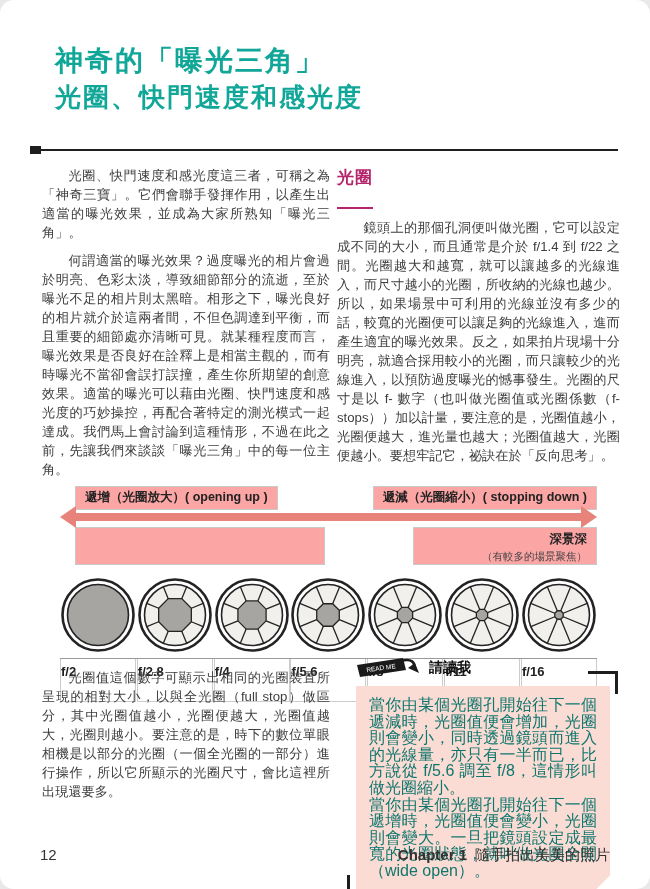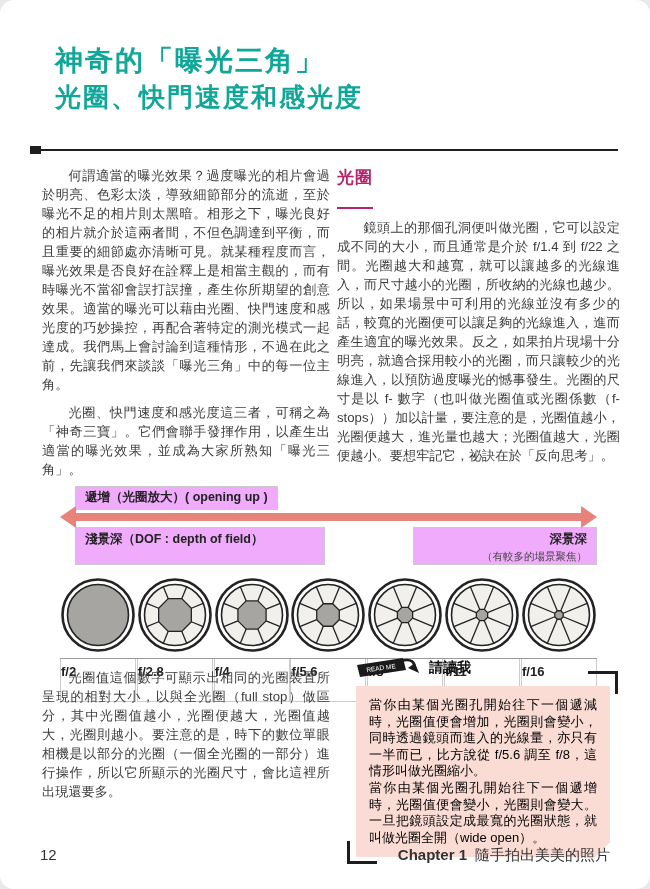--- a/index.html
+++ b/index.html
@@ -30,21 +30,21 @@
   }
   .indent{ text-indent:2em; }
   .sec-heading{
     display:inline-block; font-size:17px; font-weight:bold; color:var(--magenta);
     border-bottom:2px solid var(--magenta); padding-bottom:18px; margin-bottom:9px; letter-spacing:1px;
   }
 
   
   .diagram{ position:absolute; left:60px; top:486px; width:537px; }
   .dg-row1{ display:flex; justify-content:space-between; padding-left:15px; }
-  .dg-box{ border:1px solid #c9c9c9; background:#f0abfc; }
+  .dg-box{ border:1px solid #c9c9c9; background:#fca5a5; }
   .dg-row1 .dg-box{ font-size:12.5px; font-weight:bold; padding:2px 9px 3px; color:#222; }
   .dg-arrow{ position:relative; height:8px; background:var(--salmon); margin:3px 15px 0; }
   .dg-arrow::before{ content:''; position:absolute; left:-15px; top:-7px;
     border-top:11px solid transparent; border-bottom:11px solid transparent; border-right:16px solid var(--salmon); }
   .dg-arrow::after{ content:''; position:absolute; right:-15px; top:-7px;
     border-top:11px solid transparent; border-bottom:11px solid transparent; border-left:16px solid var(--salmon); }
   .dg-row2{ display:flex; justify-content:space-between; margin-top:6px; padding-left:15px; }
   .dof-left{ width:250px; padding:3px 9px 5px; }
   .dof-right{ width:184px; padding:3px 9px 0; text-align:right; }
   .dg-row2 .bold{ font-size:12.5px; font-weight:bold; color:#222; }
@@ -62,21 +62,21 @@
   .caption-col{ position:absolute; left:42px; top:668px; width:288px; }
 
   
   .readme{ position:absolute; left:356px; top:657px; width:254px; }
   .readme-head{ display:flex; align-items:center; gap:7px; }
   .readme-title{ font-size:14px; font-weight:bold; color:#111; }
   .pink-box{
     position:relative; margin-top:7px; background:var(--pink); padding:11px 13px;
     clip-path:polygon(0 0,100% 0,100% calc(100% - 15px),calc(100% - 15px) 100%,0 100%);
   }
-  .note-p{ font-size:13px; line-height:16.6px; text-align:justify; color:#000000; }
+  .note-p{ font-size:16px; line-height:16.6px; text-align:justify; color:#0f766e; }
   .bracket{ position:absolute; width:30px; height:23px; }
   .bracket.tr{ top:14px; right:-8px; border-top:3.5px solid #1d1d1d; border-right:3.5px solid #1d1d1d; }
   .bracket.bl{ bottom:-7px; left:-9px; border-bottom:3.5px solid #1d1d1d; border-left:3.5px solid #1d1d1d; }
 
   
   .footer{ position:absolute; left:40px; right:40px; bottom:24px;
     display:flex; justify-content:space-between; align-items:baseline; }
   .page-num{ font-size:15px; color:#333; }
   .chapter{ font-size:15px; color:#333; }
   .chapter b{ margin-right:8px; }
@@ -87,39 +87,39 @@
 <div class="page" style="--teal: #10a698; --magenta: #b5256b; --salmon: #e8837b; --pink: #fadcd4; --body: #3d3d3d;">
 
   <header class="title-block">
     <h1>神奇的「曝光三角」</h1>
     <h2>光圈、快門速度和感光度</h2>
   </header>
 
   <div class="rule"></div>
 
   <section class="col col-left">
+      <p class="body-p indent">光圈、快門速度和感光度這三者，可稱之為「神奇三寶」。它們會聯手發揮作用，以產生出適當的曝光效果，並成為大家所熟知「曝光三角」。</p>
       <p class="body-p indent">何謂適當的曝光效果？過度曝光的相片會過於明亮、色彩太淡，導致細節部分的流逝，至於曝光不足的相片則太黑暗。相形之下，曝光良好的相片就介於這兩者間，不但色調達到平衡，而且重要的細節處亦清晰可見。就某種程度而言，曝光效果是否良好在詮釋上是相當主觀的，而有時曝光不當卻會誤打誤撞，產生你所期望的創意效果。適當的曝光可以藉由光圈、快門速度和感光度的巧妙操控，再配合著特定的測光模式一起達成。我們馬上會討論到這種情形，不過在此之前，先讓我們來談談「曝光三角」中的每一位主角。</p>
-      <p class="body-p indent">光圈、快門速度和感光度這三者，可稱之為「神奇三寶」。它們會聯手發揮作用，以產生出適當的曝光效果，並成為大家所熟知「曝光三角」。</p>
     </section>
 
   <section class="col col-right">
     <h3 class="sec-heading">光圈</h3>
     <div>
         <p class="body-p indent">鏡頭上的那個孔洞便叫做光圈，它可以設定成不同的大小，而且通常是介於 f/1.4 到 f/22 之間。光圈越大和越寬，就可以讓越多的光線進入，而尺寸越小的光圈，所收納的光線也越少。所以，如果場景中可利用的光線並沒有多少的話，較寬的光圈便可以讓足夠的光線進入，進而產生適宜的曝光效果。反之，如果拍片現場十分明亮，就適合採用較小的光圈，而只讓較少的光線進入，以預防過度曝光的憾事發生。光圈的尺寸是以 f- 數字（也叫做光圈值或光圈係數（f-stops））加以計量，要注意的是，光圈值越小，光圈便越大，進光量也越大；光圈值越大，光圈便越小。要想牢記它，祕訣在於「反向思考」。</p>
       </div>
   </section>
 
   <div class="diagram">
     <div class="dg-row1">
       <span class="dg-box">遞增（光圈放大）( opening up )</span>
+      <span class="dg-box">遞減（光圈縮小）( stopping down )</span>
     </div>
     <div class="dg-arrow"></div>
     <div class="dg-row2">
       <div class="dg-box dof-left">
-        <div class="bold">淺景深（DOF : depth of field）</div>
       </div>
       <div class="dg-box dof-right">
         <div class="bold">深景深</div>
         <div class="sub">（有較多的場景聚焦）</div>
       </div>
     </div>
     <div class="circles-row">
         <div class="c-cell"><svg width="76" height="76" viewBox="0 0 76 76">
             <circle cx="38" cy="38" r="35.5" fill="#ffffff" stroke="#232323" stroke-width="2.6"></circle>
             <circle cx="38" cy="38" r="30.5" fill="#a7a5a2" stroke="#232323" stroke-width="1.6"></circle>

